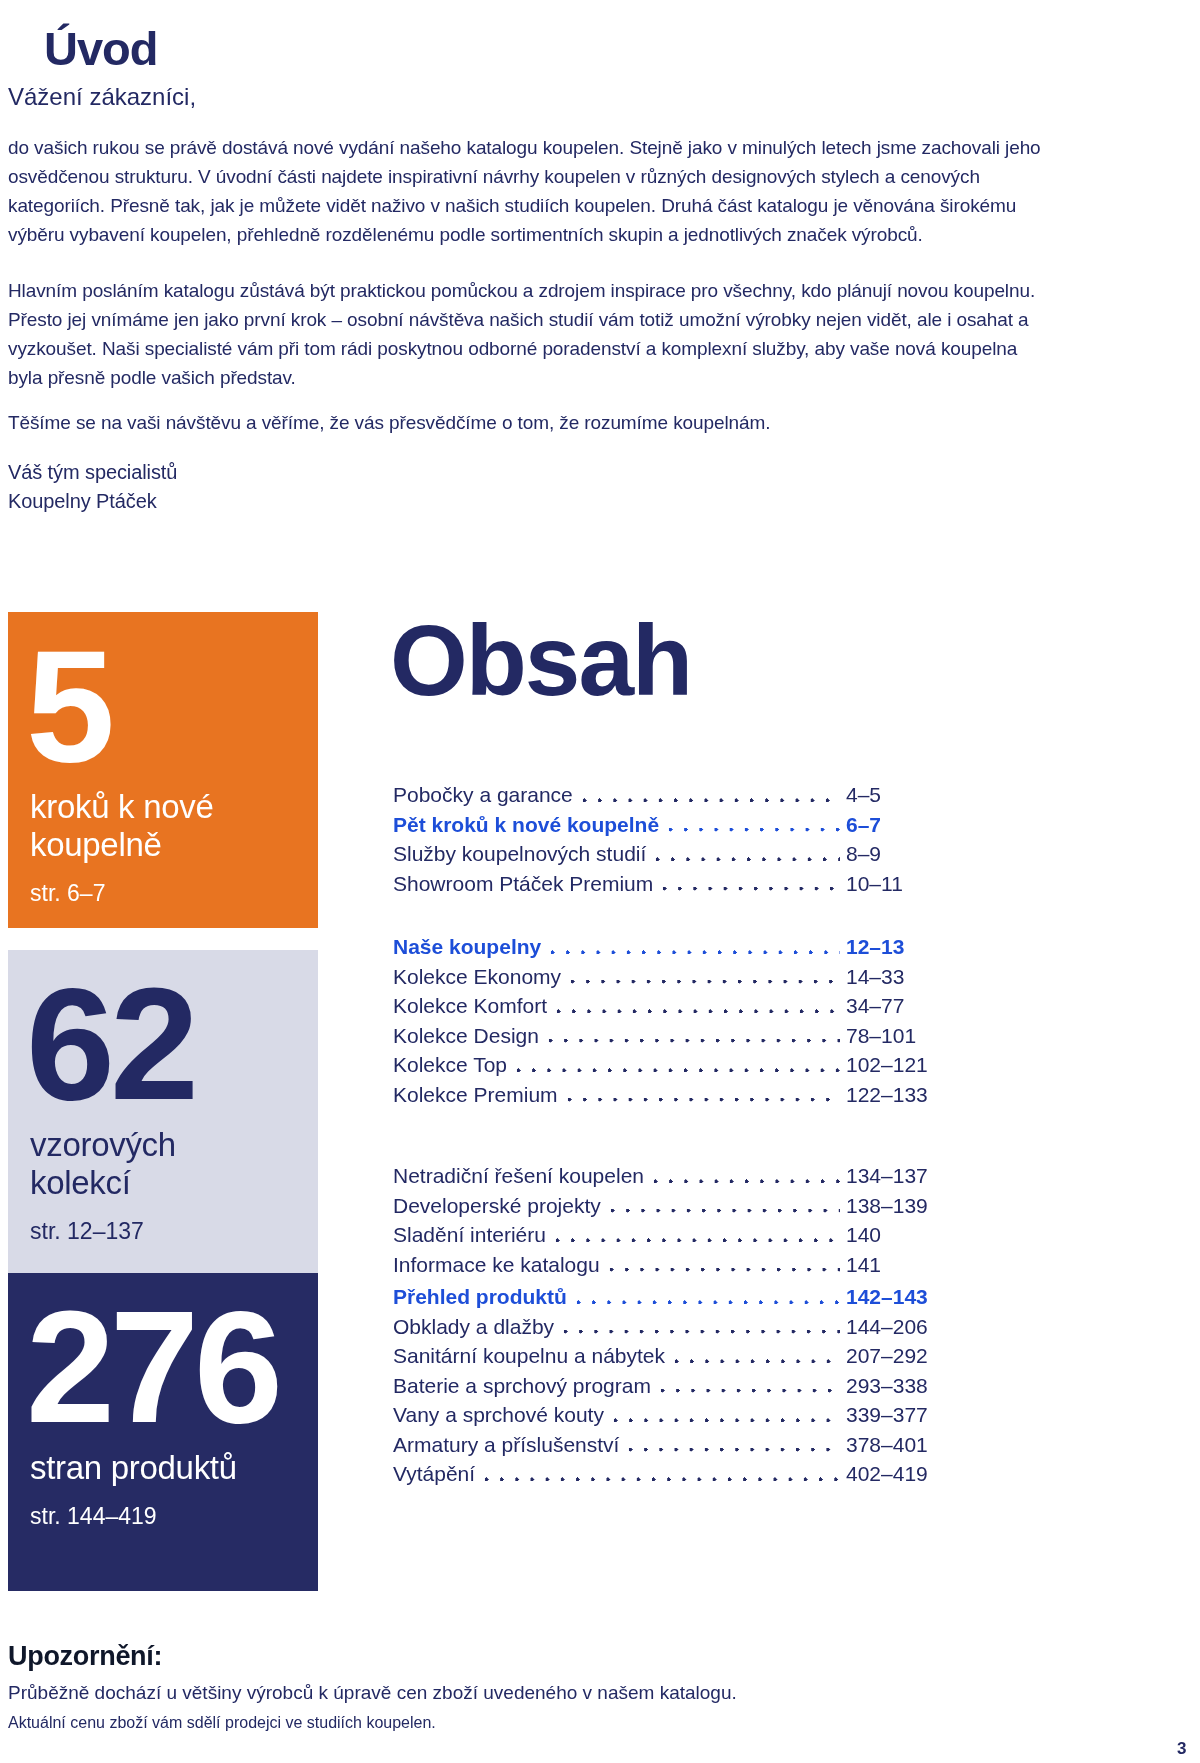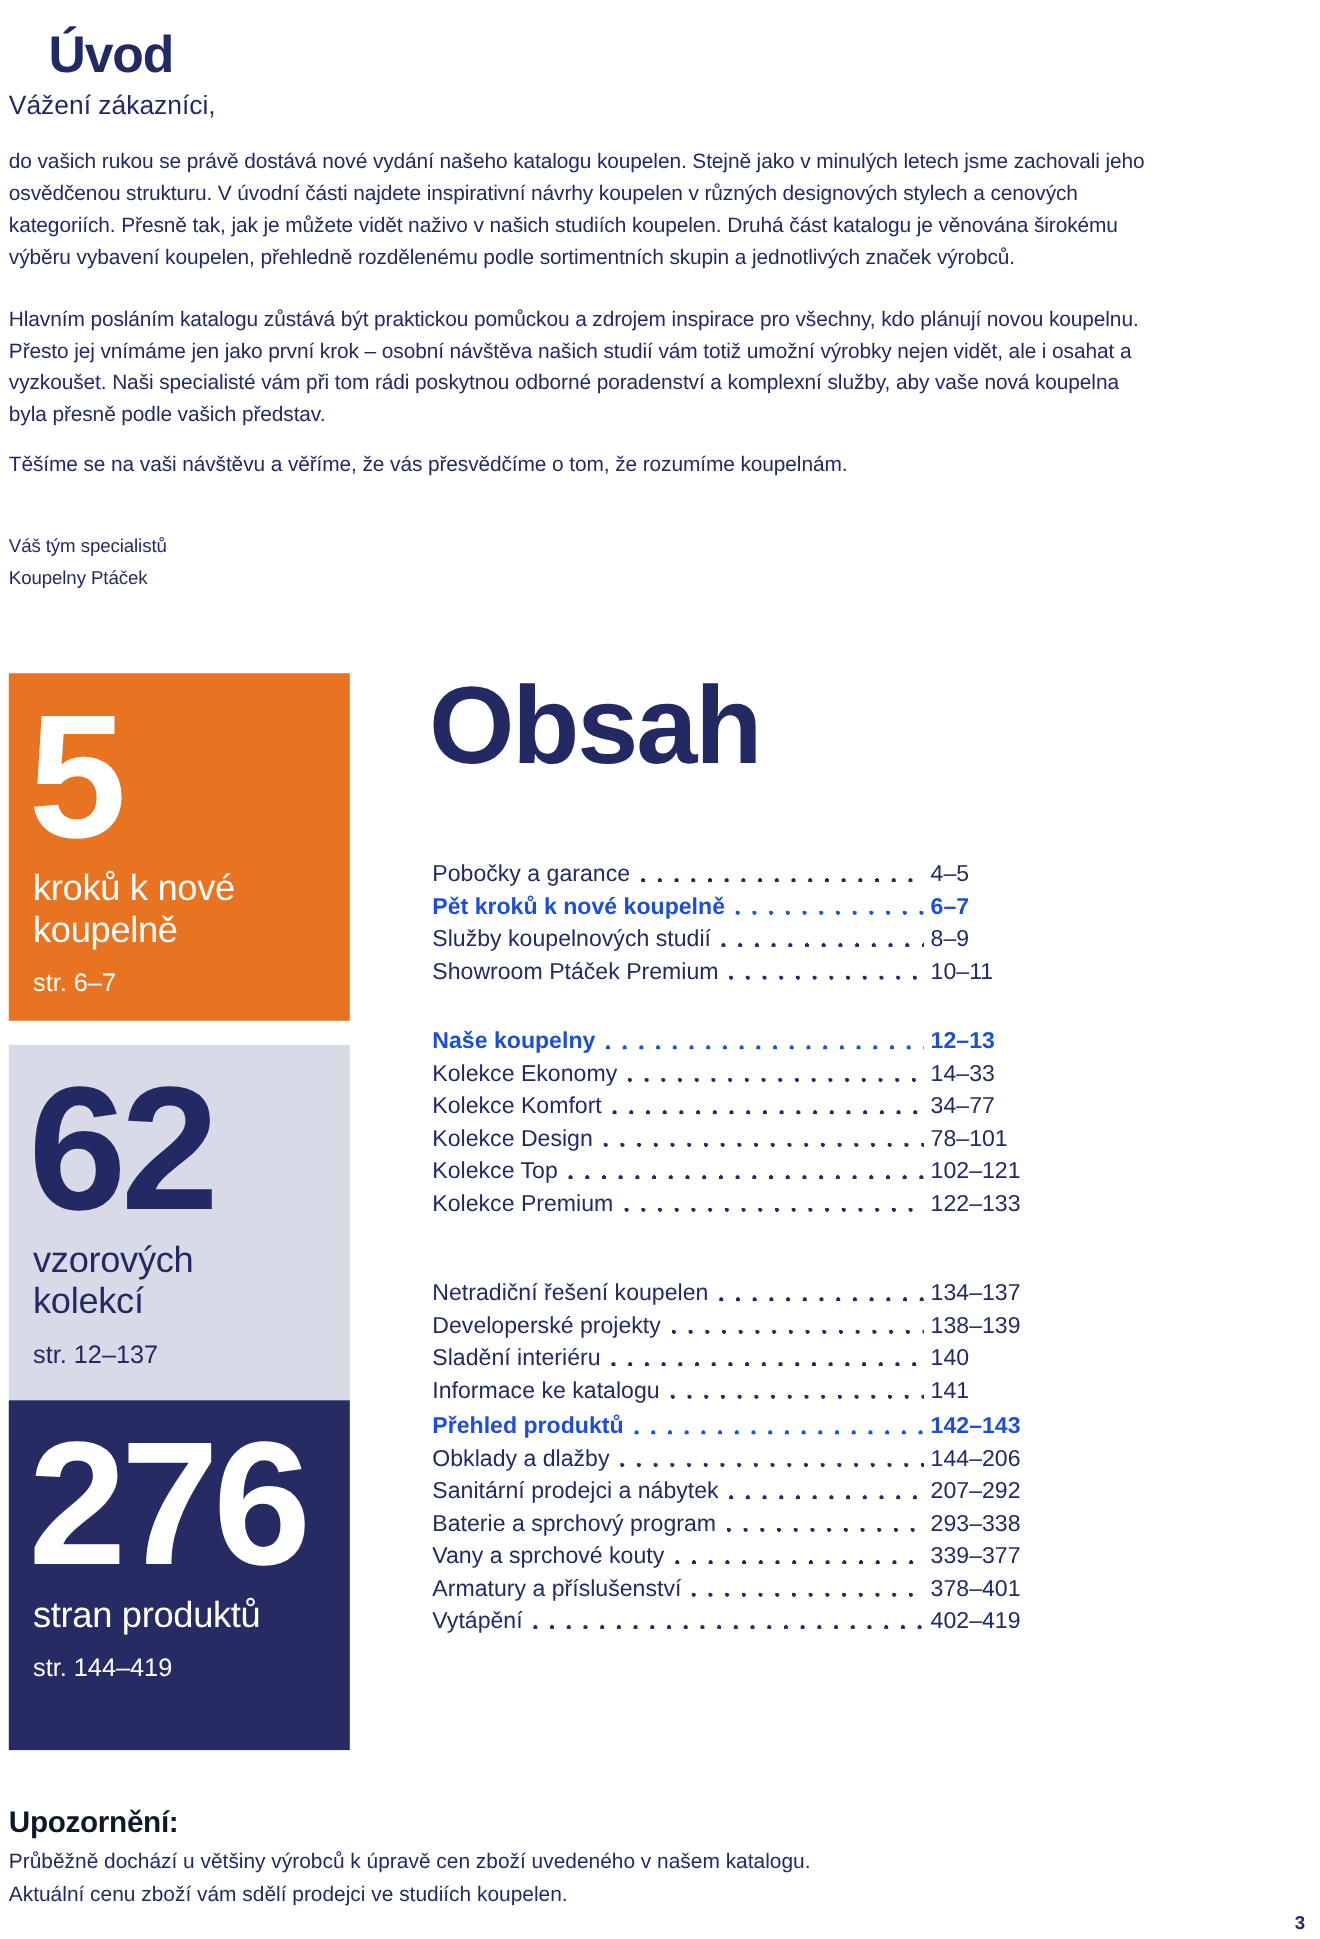--- a/index.html
+++ b/index.html
@@ -10,21 +10,21 @@
   }
   .abs{position:absolute;}
 
   
   .page-title{left:8px;top:-9px;font-size:47px;font-weight:bold;letter-spacing:-1px;line-height:1.15;margin-left:36px;}
   .salutation{left:8px;top:82px;font-size:24px;line-height:29px;}
   .body-par{left:8px;width:1045px;font-size:19px;line-height:29px;letter-spacing:-0.1px;}
   .p1{top:133px;}
   .p2{top:276px;}
   .p3{top:408px;}
-  .sig{top:482px;font-size:17px;line-height:29px;}
+  .sig{top:458px;font-size:20px;line-height:29px;}
 
   
   .stat{left:8px;width:310px;box-sizing:border-box;padding:0 22px;}
   .stat-orange{top:612px;height:316px;background:#e87421;color:#ffffff;}
   .stat-lav{top:950px;height:361px;background:#d8dae7;color:#232963;}
   .stat-navy{top:1273px;height:318px;background:#262b64;color:#ffffff;}
   .stat-num{font-size:160px;font-weight:bold;line-height:160px;height:146px;margin-top:14px;margin-left:-4px;letter-spacing:-5px;}
   .stat-label{font-size:33px;font-weight:normal;line-height:38px;margin-top:16px;max-width:250px;letter-spacing:-0.3px;}
   .stat-pages{font-size:23px;margin-top:16px;}
 
@@ -42,21 +42,21 @@
     background-image:radial-gradient(circle 1.9px at 2.5px 20px, currentColor 97%, transparent);
     background-size:15.2px 29.5px;background-repeat:repeat-x;
     margin:0 6px 0 9px;
   }
   .toc-row .pg{line-height:29.5px;width:95px;flex:none;}
   .toc-row.hl{color:#1d4ed8;font-weight:bold;}
 
   
   .notice-title{left:8px;top:1641px;font-size:27px;font-weight:bold;color:#0f172a;letter-spacing:-0.3px;}
   .notice-l1{left:8px;top:1679px;font-size:19px;line-height:27px;}
-  .notice-l2{left:8px;top:1709px;font-size:19px;line-height:27px;}
+  .notice-l2{left:8px;top:1709px;font-size:16px;line-height:27px;}
 
   .page-num{left:1177px;top:1739px;font-size:17px;font-weight:bold;}
 </style>
 </head>
 <body>
 
 <h1 class="abs page-title">Úvod</h1>
 <div class="abs salutation">Vážení zákazníci,</div>
 <div class="abs body-par p1">do vašich rukou se právě dostává nové vydání našeho katalogu koupelen. Stejně jako v minulých letech jsme zachovali jeho osvědčenou strukturu. V úvodní části najdete inspirativní návrhy koupelen v různých designových stylech a cenových kategoriích. Přesně tak, jak je můžete vidět naživo v našich studiích koupelen. Druhá část katalogu je věnována širokému výběru vybavení koupelen, přehledně rozdělenému podle sortimentních skupin a jednotlivých značek výrobců.</div>
 <div class="abs body-par p2">Hlavním posláním katalogu zůstává být praktickou pomůckou a zdrojem inspirace pro všechny, kdo plánují novou koupelnu. Přesto jej vnímáme jen jako první krok – osobní návštěva našich studií vám totiž umožní výrobky nejen vidět, ale i osahat a vyzkoušet. Naši specialisté vám při tom rádi poskytnou odborné poradenství a komplexní služby, aby vaše nová koupelna byla přesně podle vašich představ.</div>
@@ -168,21 +168,21 @@
     <span class="lbl">Přehled produktů</span>
       <span class="leader"></span>
       <span class="pg">142–143</span>
   </div>
   <div class="toc-row">
     <span class="lbl">Obklady a dlažby</span>
       <span class="leader"></span>
       <span class="pg">144–206</span>
   </div>
   <div class="toc-row">
-    <span class="lbl">Sanitární prodejci a nábytek</span>
+    <span class="lbl">Sanitární koupelnu a nábytek</span>
       <span class="leader"></span>
       <span class="pg">207–292</span>
   </div>
   <div class="toc-row">
     <span class="lbl">Baterie a sprchový program</span>
       <span class="leader"></span>
       <span class="pg">293–338</span>
   </div>
   <div class="toc-row">
     <span class="lbl">Vany a sprchové kouty</span>

